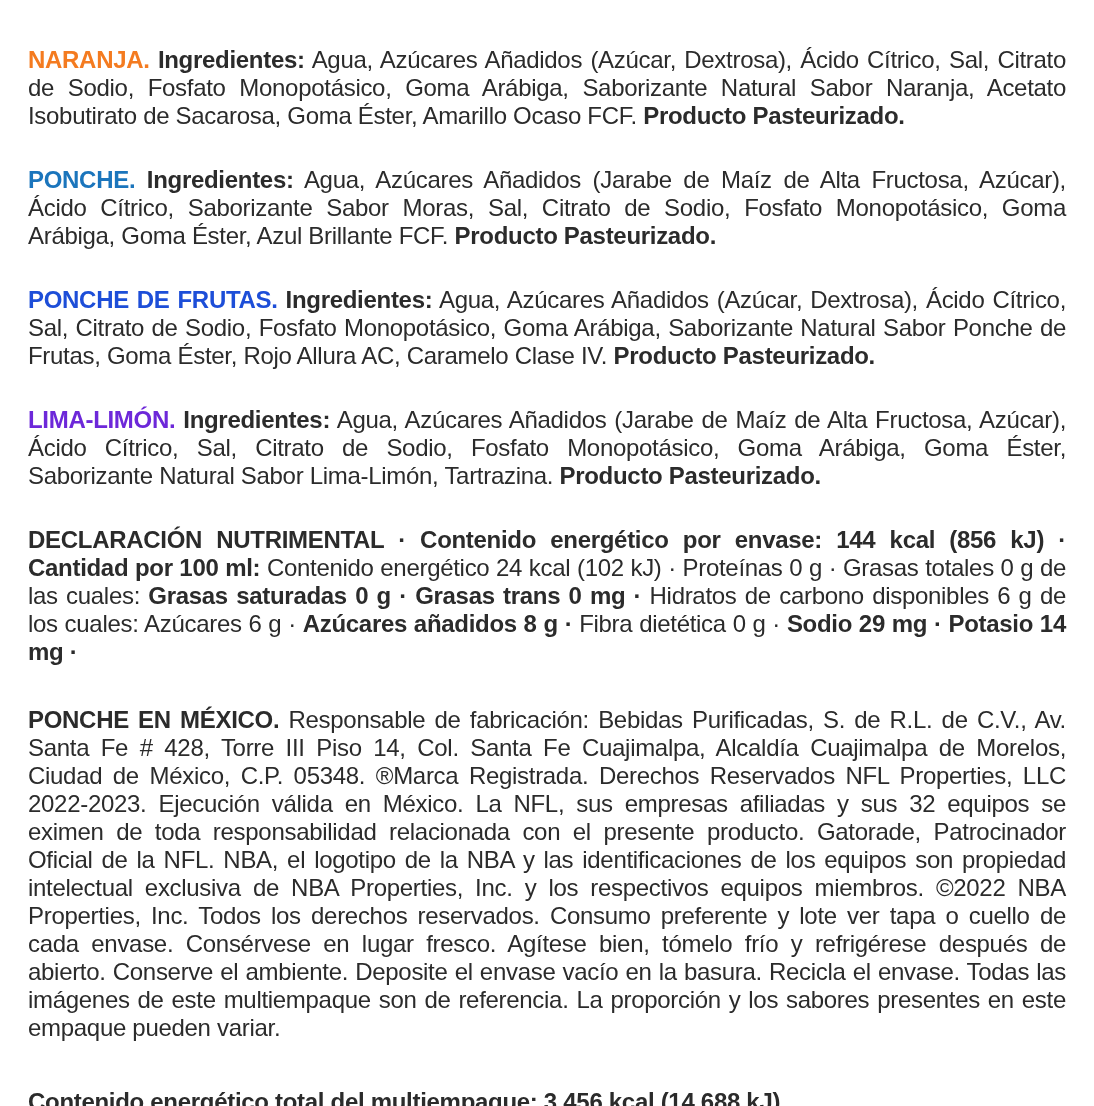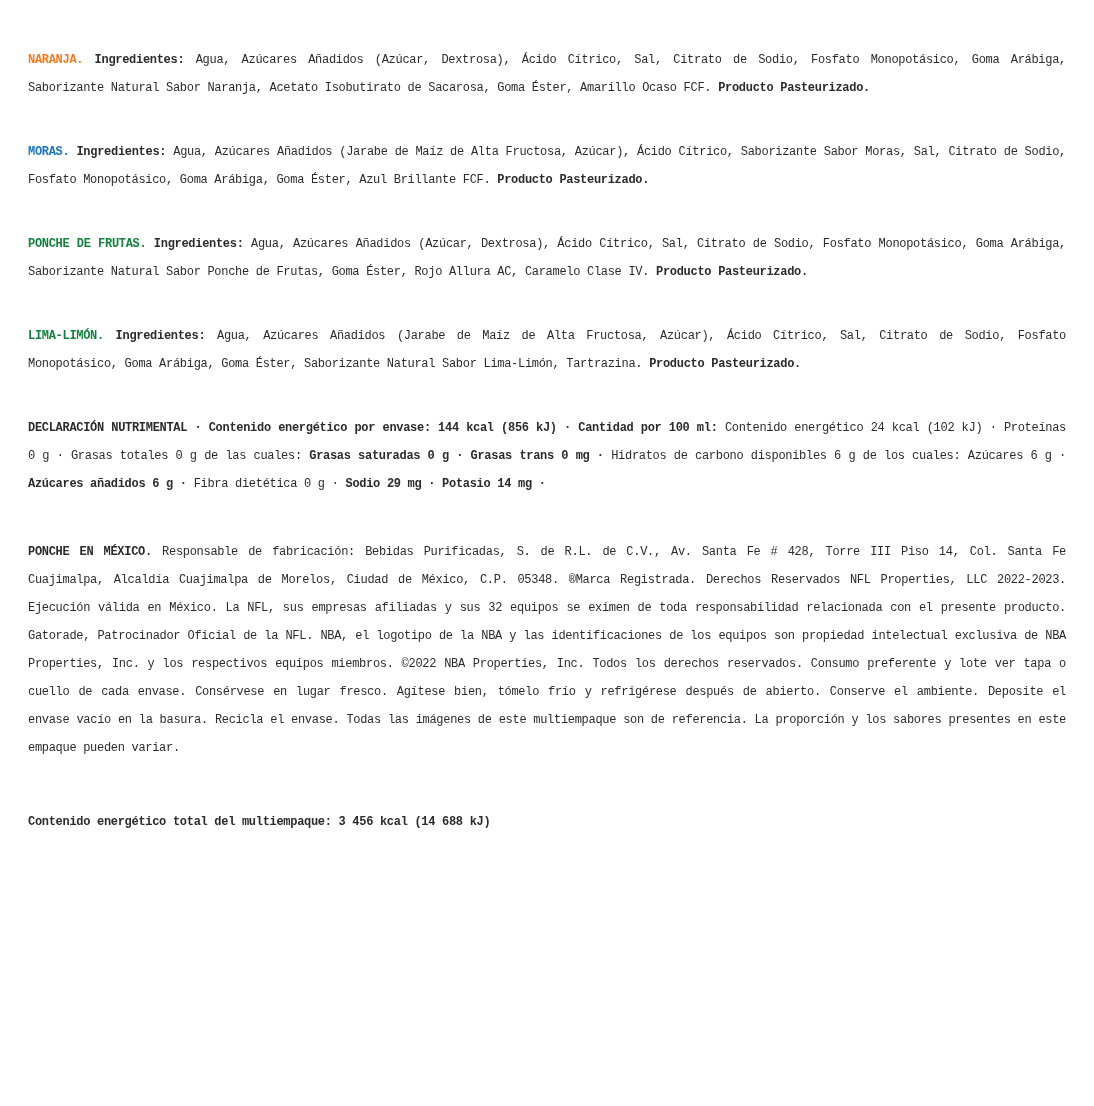--- a/index.html
+++ b/index.html
@@ -13,25 +13,24 @@
     height: 1106px;
     font-family: "Liberation Sans", sans-serif;
     color: #2b2b2b;
     overflow: hidden;
   }
   .label {
     padding: 46px 28px 0 28px;
   }
   .label p {
     margin: 0 0 36px 0;
-    font-size: 12px;
+    font-size: 24px;
     line-height: 28px;
     letter-spacing: -0.3px;
     text-align: justify;
-    font-family: Liberation Mono, monospace;
   }
   .b { font-weight: bold; }
   .flavor { font-weight: bold; }
   .declaracion { margin-bottom: 40px !important; }
   .hecho { margin-bottom: 46px !important; }
   .total {
     text-align: left !important;
     font-weight: bold;
   }
 </style>
@@ -41,46 +40,46 @@
 <main class="label">
 
   <p>
     <span class="flavor" style="color: rgb(244, 123, 32);">NARANJA.</span>
     <span class="b">Ingredientes:</span>
     <span>Agua, Azúcares Añadidos (Azúcar, Dextrosa), Ácido Cítrico, Sal, Citrato de Sodio, Fosfato Monopotásico, Goma Arábiga, Saborizante Natural Sabor Naranja, Acetato Isobutirato de Sacarosa, Goma Éster, Amarillo Ocaso FCF.</span>
     <span class="b">Producto Pasteurizado.</span>
   </p>
 
   <p>
-    <span class="flavor" style="color: rgb(27, 117, 188);">MORAS.</span>
+    <span class="flavor" style="color: rgb(27, 117, 188);">PONCHE.</span>
     <span class="b">Ingredientes:</span>
     <span>Agua, Azúcares Añadidos (Jarabe de Maíz de Alta Fructosa, Azúcar), Ácido Cítrico, Saborizante Sabor Moras, Sal, Citrato de Sodio, Fosfato Monopotásico, Goma Arábiga, Goma Éster, Azul Brillante FCF.</span>
     <span class="b">Producto Pasteurizado.</span>
   </p>
 
   <p>
-    <span class="flavor" style="color: #15803d;">PONCHE DE FRUTAS.</span>
+    <span class="flavor" style="color: #1d4ed8;">PONCHE DE FRUTAS.</span>
     <span class="b">Ingredientes:</span>
     <span>Agua, Azúcares Añadidos (Azúcar, Dextrosa), Ácido Cítrico, Sal, Citrato de Sodio, Fosfato Monopotásico, Goma Arábiga, Saborizante Natural Sabor Ponche de Frutas, Goma Éster, Rojo Allura AC, Caramelo Clase IV.</span>
     <span class="b">Producto Pasteurizado.</span>
   </p>
 
   <p>
-    <span class="flavor" style="color: #15803d;">LIMA-LIMÓN.</span>
+    <span class="flavor" style="color: #6d28d9;">LIMA-LIMÓN.</span>
     <span class="b">Ingredientes:</span>
     <span>Agua, Azúcares Añadidos (Jarabe de Maíz de Alta Fructosa, Azúcar), Ácido Cítrico, Sal, Citrato de Sodio, Fosfato Monopotásico, Goma Arábiga, Goma Éster, Saborizante Natural Sabor Lima-Limón, Tartrazina.</span>
     <span class="b">Producto Pasteurizado.</span>
   </p>
 
   <p class="declaracion">
     <span class="b">DECLARACIÓN NUTRIMENTAL · Contenido energético por envase: 144 kcal (856 kJ) ·  Cantidad por 100 ml:</span>
     <span>Contenido energético 24 kcal (102 kJ) · Proteínas 0 g · Grasas totales 0 g de las cuales:</span>
     <span class="b">Grasas saturadas 0 g · Grasas trans 0 mg ·</span>
     <span>Hidratos de carbono disponibles 6 g de los cuales: Azúcares 6 g ·</span>
-    <span class="b">Azúcares añadidos 6 g ·</span>
+    <span class="b">Azúcares añadidos 8 g ·</span>
     <span>Fibra dietética 0 g ·</span>
     <span class="b">Sodio 29 mg · Potasio 14 mg ·</span>
   </p>
 
   <p class="hecho">
     <span class="b">PONCHE EN MÉXICO.</span>
     <span>Responsable de fabricación: Bebidas Purificadas, S. de R.L. de C.V., Av. Santa Fe # 428, Torre III Piso 14, Col. Santa Fe Cuajimalpa, Alcaldía Cuajimalpa de Morelos, Ciudad de México, C.P. 05348. ®Marca Registrada. Derechos Reservados NFL Properties, LLC 2022-2023. Ejecución válida en México. La NFL, sus empresas afiliadas y sus 32 equipos se eximen de toda responsabilidad relacionada con el presente producto. Gatorade, Patrocinador Oficial de la NFL. NBA, el logotipo de la NBA y las identificaciones de los equipos son propiedad intelectual exclusiva de NBA Properties, Inc. y los respectivos equipos miembros. ©2022 NBA Properties, Inc. Todos los derechos reservados. Consumo preferente y lote ver tapa o cuello de cada envase. Consérvese en lugar fresco. Agítese bien, tómelo frío y refrigérese después de abierto. Conserve el ambiente. Deposite el envase vacío en la basura. Recicla el envase. Todas las imágenes de este multiempaque son de referencia. La proporción y los sabores presentes en este empaque pueden variar.</span>
   </p>
 
   <p class="total">Contenido energético total del multiempaque: 3 456 kcal (14 688 kJ)</p>

